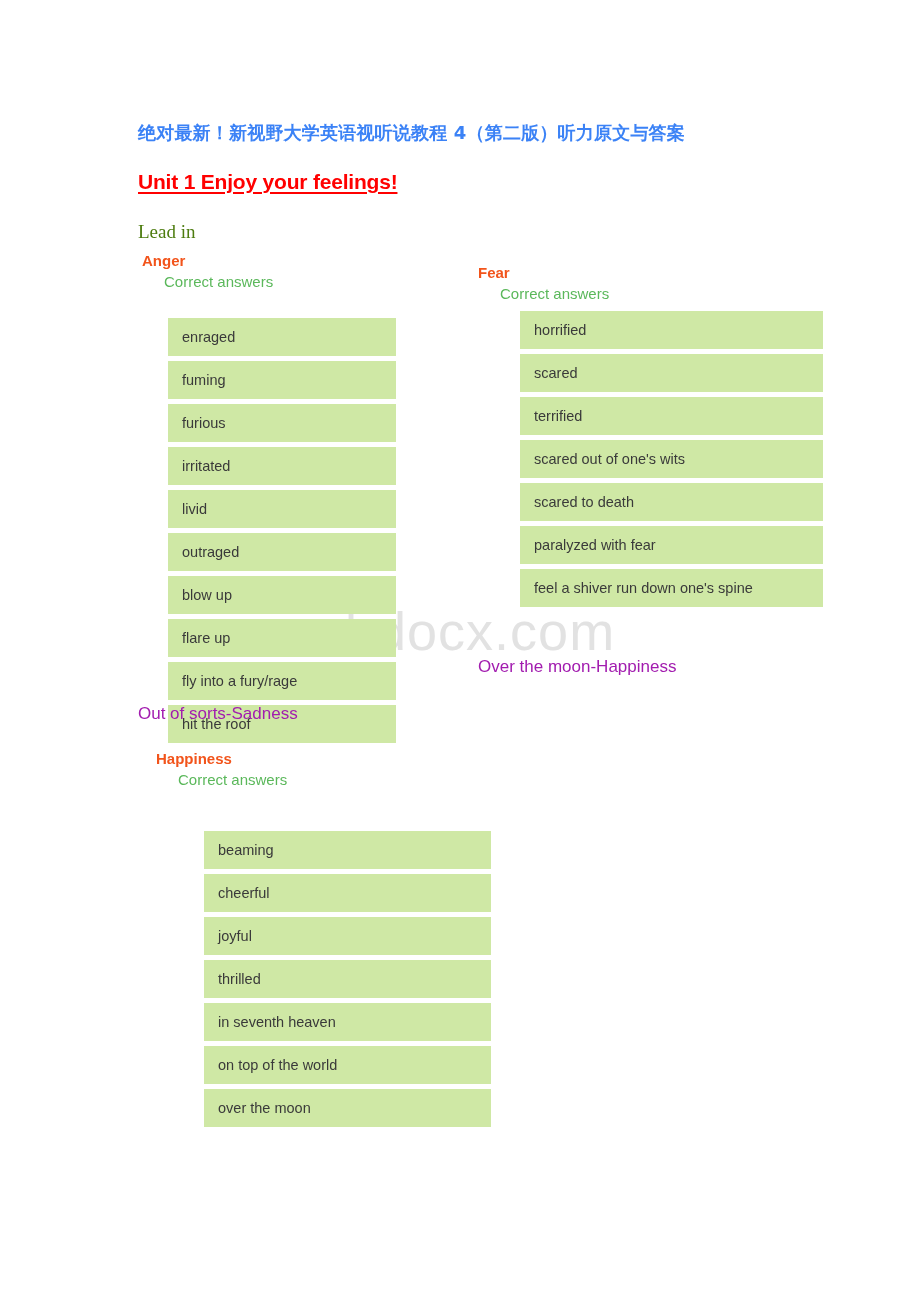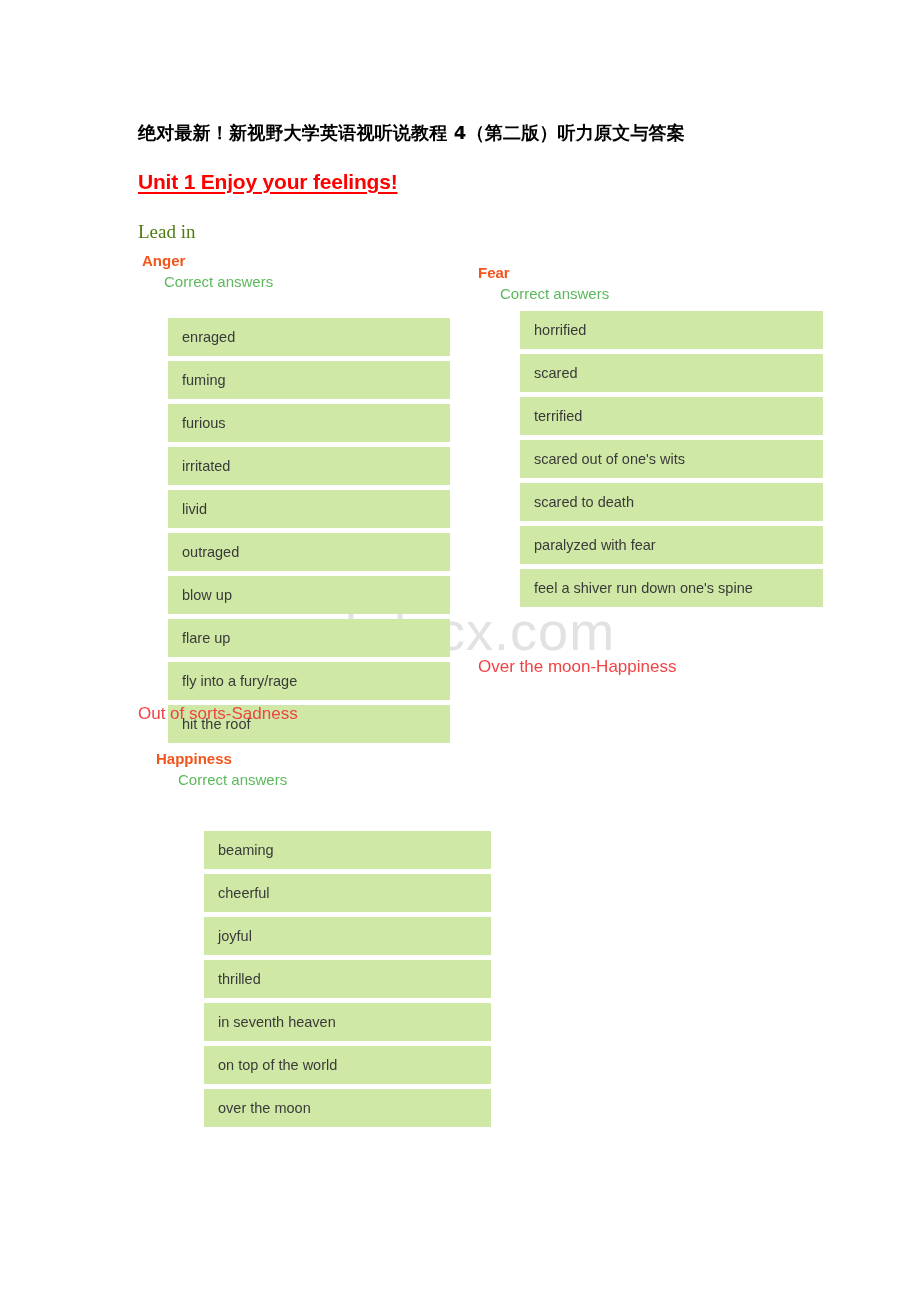--- a/index.html
+++ b/index.html
@@ -37,21 +37,21 @@
   }
 
   
   .doc-title {
     position: absolute;
     left: 138px;
     top: 121px;
     font-family: "DejaVu Sans", "Liberation Sans", sans-serif;
     font-size: 18px;
     font-weight: bold;
-    color: #000000;
+    color: #3b82f6;
     white-space: nowrap;
     letter-spacing: 0.2px;
   }
 
   .unit-heading {
     position: absolute;
     left: 138px;
     top: 170px;
     font-family: "Liberation Sans", sans-serif;
     font-size: 21px;
@@ -70,21 +70,21 @@
     font-family: "Liberation Serif", "DejaVu Serif", serif;
     font-size: 19px;
     color: #4d7c0f;
     white-space: nowrap;
   }
 
   .plain-line {
     position: absolute;
     font-family: "Liberation Sans", sans-serif;
     font-size: 17px;
-    color: #ef4444;
+    color: #a21caf;
     white-space: nowrap;
     z-index: 6;
   }
   .plain-line.over-moon { left: 478px; top: 657px; }
   .plain-line.out-sorts { left: 138px; top: 704px; }
 
   
   .panel { position: absolute; z-index: 6; }
 
   .panel-title {
@@ -119,21 +119,21 @@
     height: 30px;
     padding: 4px 0 4px 14px;
     margin-bottom: 5px;
     box-sizing: content-box;
     white-space: nowrap;
     overflow: hidden;
   }
 
   
   #panel-anger     { left: 142px; top: 252px; }
-  #panel-anger .answer-list  { width: 282px; margin-left: 26px; margin-top: 28px; }
+  #panel-anger .answer-list  { width: 228px; margin-left: 26px; margin-top: 28px; }
 
   #panel-fear      { left: 478px; top: 264px; }
   #panel-fear .answer-list   { width: 303px; margin-left: 24px; padding-left: 18px; }
 
   #panel-happiness { left: 156px; top: 750px; }
   #panel-happiness .answer-list { width: 287px; margin-left: 48px; margin-top: 43px; }
 </style>
 </head>
 <body>
 

